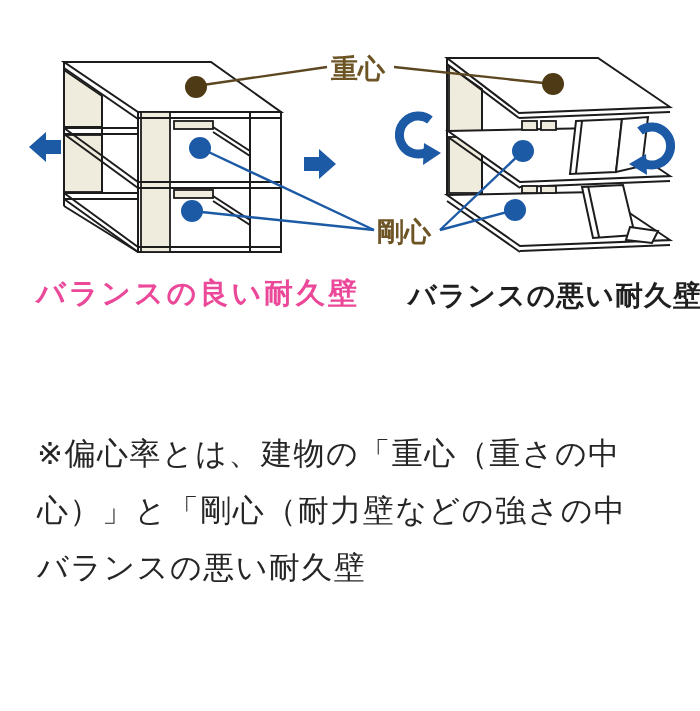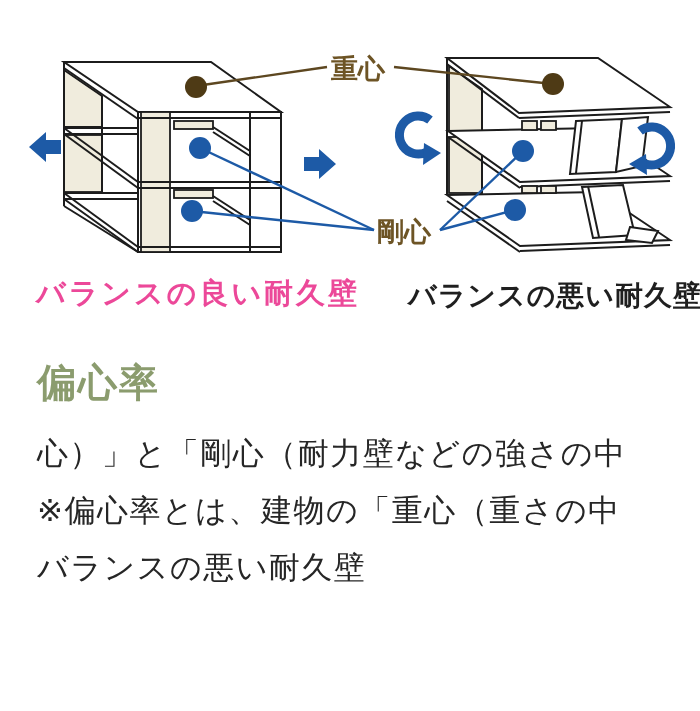--- a/index.html
+++ b/index.html
@@ -145,21 +145,20 @@
     <circle class="blue-dot" cx="523" cy="151" r="11"></circle>
     <circle class="blue-dot" cx="515" cy="210" r="11"></circle>
 
     <text class="label-brown" x="358" y="78">重心</text>
     <text class="label-brown" x="404" y="241">剛心</text>
   </svg>
 
   <div class="caption caption-left">バランスの良い耐久壁</div>
   <div class="caption caption-right">バランスの悪い耐久壁</div>
 
-  <div class="section-heading">偏心率</div>
 
   <div class="body-text">
+    <div class="body-line">※偏心率とは、建物の「重心（重さの中</div>
     <div class="body-line">心）」と「剛心（耐力壁などの強さの中</div>
-    <div class="body-line">※偏心率とは、建物の「重心（重さの中</div>
     <div class="body-line">バランスの悪い耐久壁</div>
   </div>
 
 </div>
 
 </body></html>

